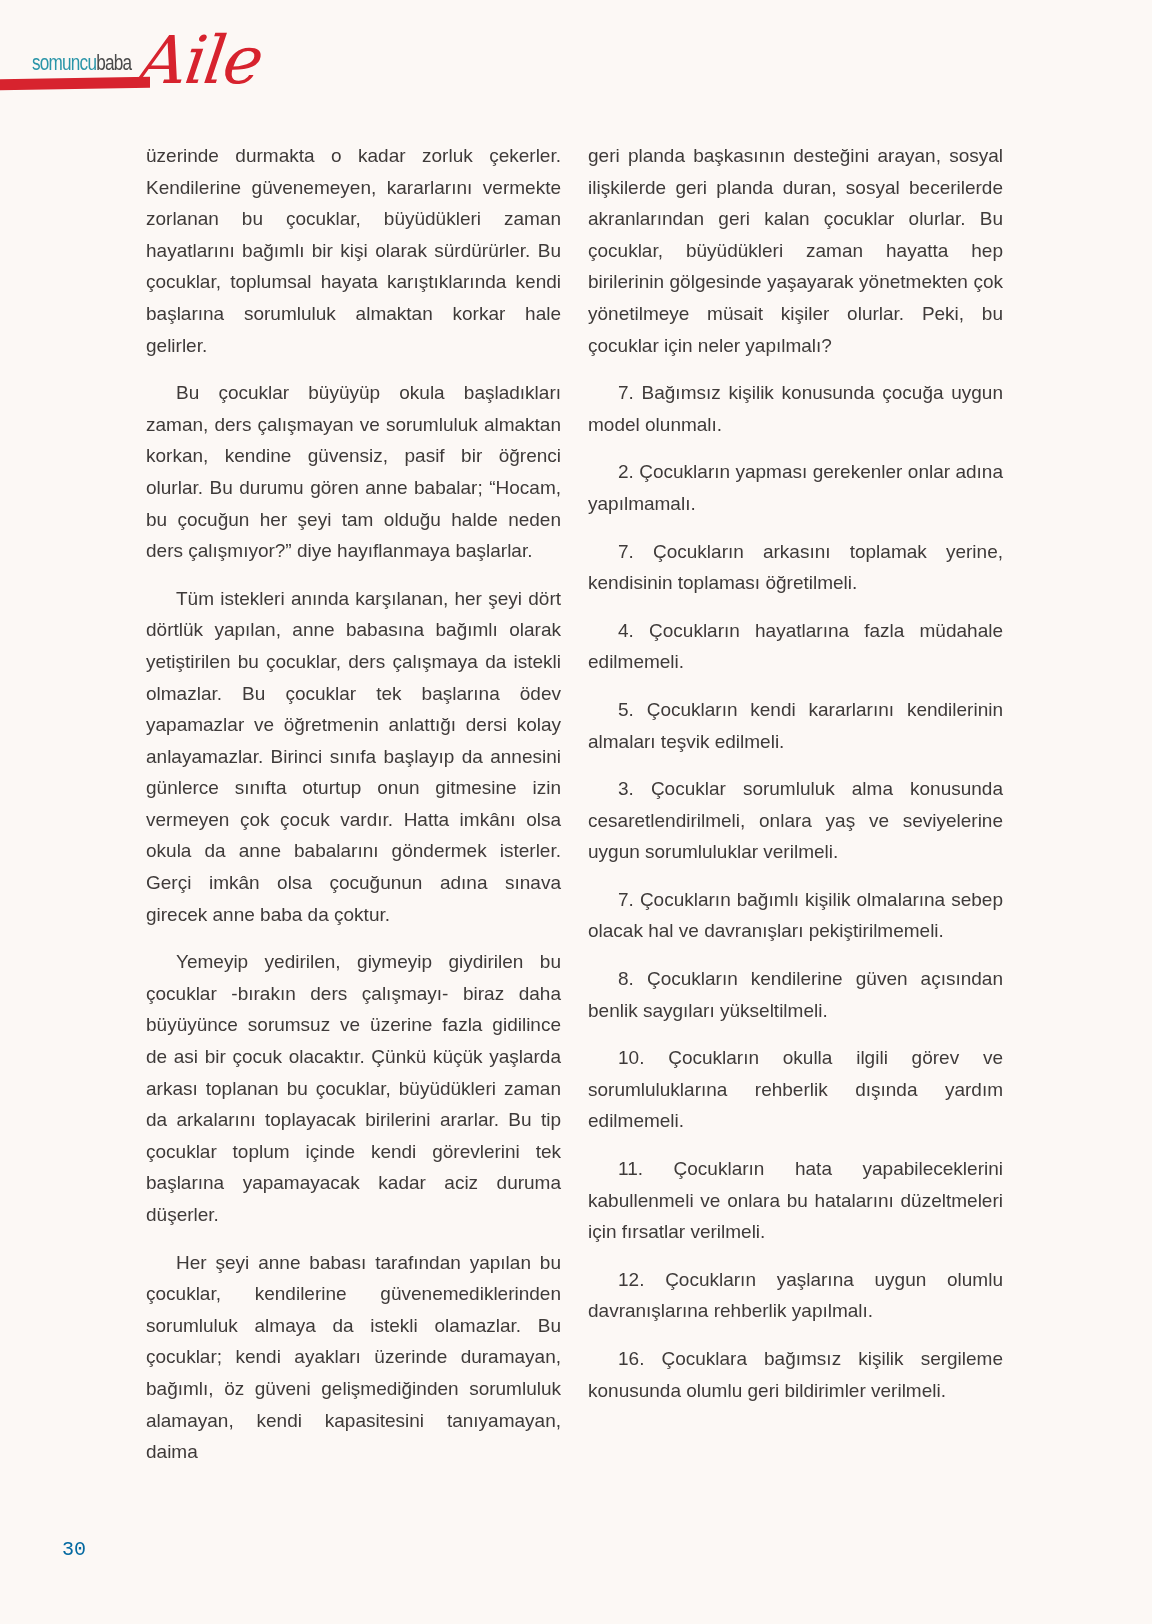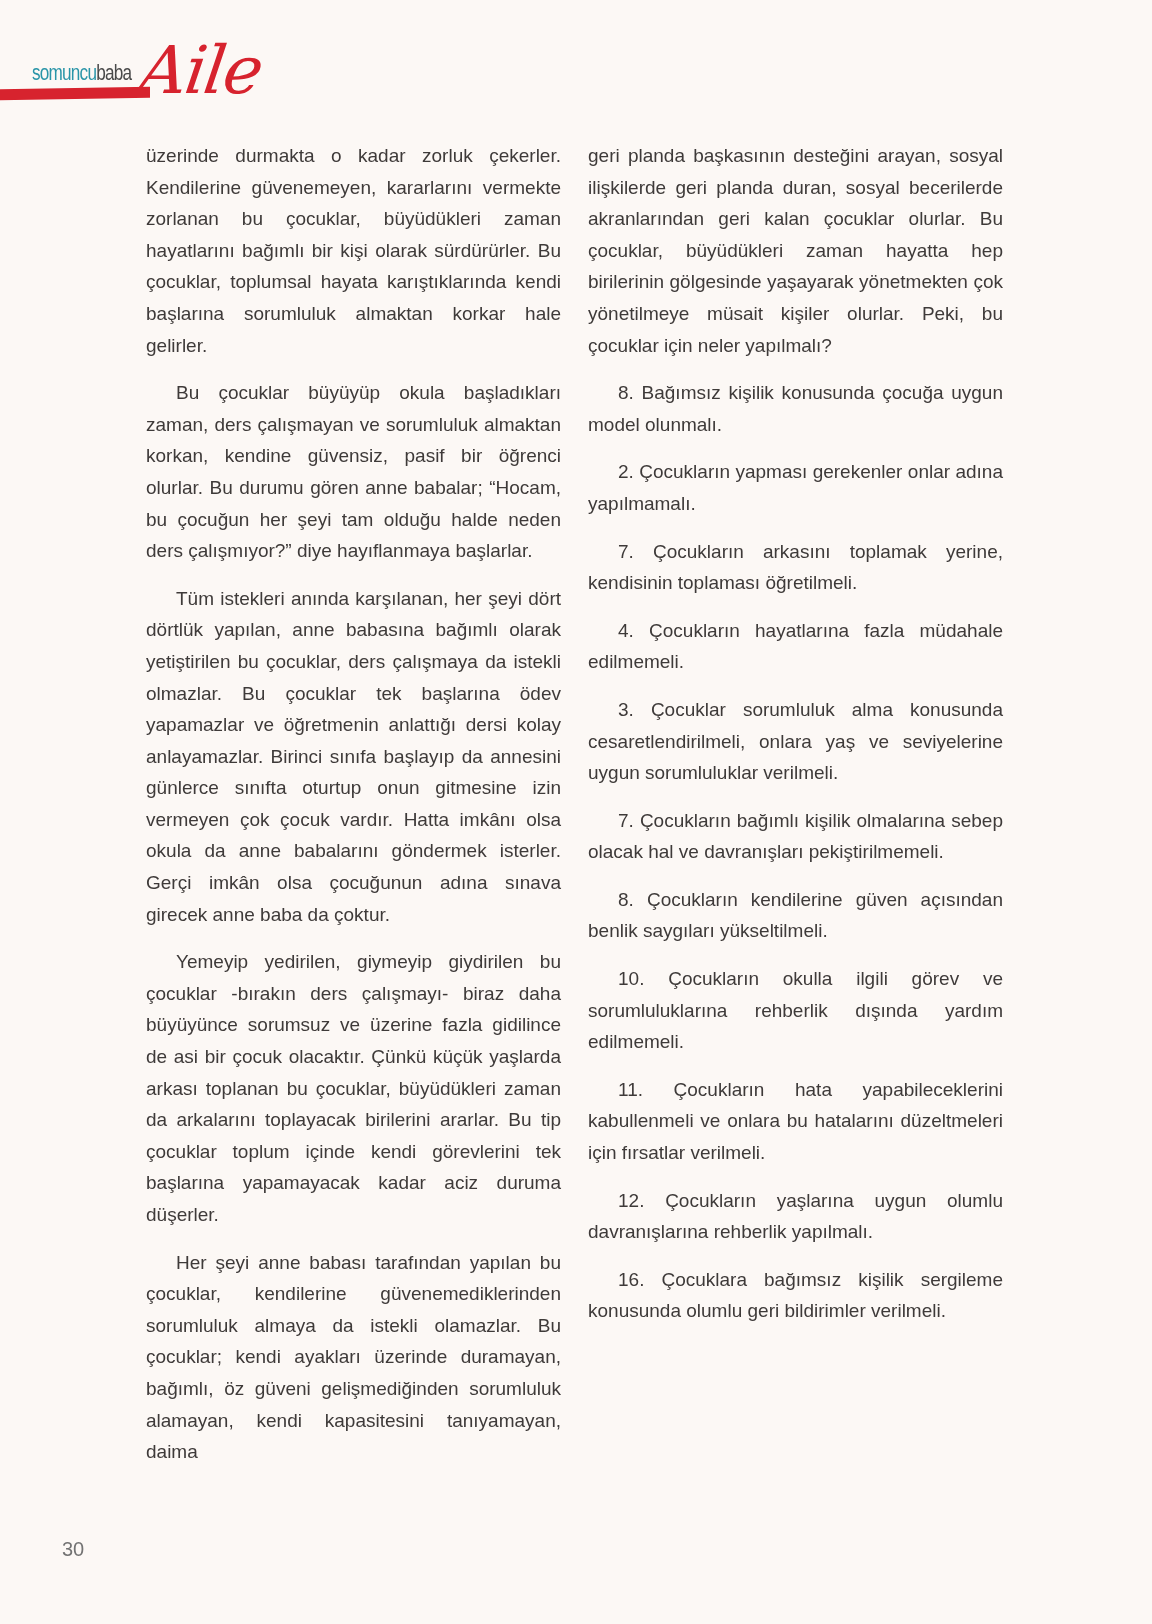--- a/index.html
+++ b/index.html
@@ -4,21 +4,21 @@
 <style>
   html, body { margin: 0; padding: 0; }
   body {
     width: 1152px; height: 1624px;
     background: #fcf8f5;
     position: relative;
     overflow: hidden;
     font-family: "Liberation Sans", "DejaVu Sans", sans-serif;
     color: #3e3a39;
   }
-  .header { position: absolute; left: 0; top: 30px; width: 260px; height: 80px; text-align: center; }
+  .header { position: absolute; left: 0; top: 20px; width: 260px; height: 80px; text-align: center; }
   .header .bar {
     position: absolute; left: 0; top: 58px; width: 150px; height: 11px;
     background: #d7232e; transform: skewY(-1deg);
   }
   .header .brand {
     position: absolute; left: 32px; top: 30px;
     font-family: "Liberation Sans", sans-serif; font-size: 22px; letter-spacing: -1px;
     transform: scaleX(0.78); transform-origin: left center;
   }
   .header .brand .somuncu { color: #2a95a8; }
@@ -33,21 +33,21 @@
     position: absolute; top: 140px; width: 415px;
     font-size: 19px; line-height: 31.6px;
     text-align: justify; font-weight: 300;
   }
   .col.left { left: 146px; }
   .col.right { left: 588px; width: 415px; }
   .col p { margin: 0 0 16px 0; hyphens: auto; }
   .col p.indent { text-indent: 30px; }
   .page-number {
     position: absolute; left: 62px; top: 1538px;
-    font-size: 20px; color: #737373;
+    font-size: 20px; color: #0369a1; font-family: Liberation Mono, monospace;
   }
 </style>
 </head>
 <body>
 
 <div class="header">
   <div class="bar"></div>
   <div class="brand">
     <span class="somuncu">somuncu</span><span class="baba">baba</span>
   </div>
@@ -57,24 +57,25 @@
 <div class="col left">
   <p>üzerinde durmakta o kadar zorluk çekerler. Kendilerine güvenemeyen, kararlarını vermekte zorlanan bu çocuklar, büyüdükleri zaman hayatlarını bağımlı bir kişi olarak sürdürürler. Bu çocuklar, toplumsal hayata karıştıklarında kendi başlarına sorumluluk almaktan korkar hale gelirler.</p>
   <p class="indent">Bu çocuklar büyüyüp okula başladıkları zaman, ders çalışmayan ve sorumluluk almaktan korkan, kendine güvensiz, pasif bir öğrenci olurlar. Bu durumu gören anne babalar; “Hocam, bu çocuğun her şeyi tam olduğu halde neden ders çalışmıyor?” diye hayıflanmaya başlarlar.</p>
   <p class="indent">Tüm istekleri anında karşılanan, her şeyi dört dörtlük yapılan, anne babasına bağımlı olarak yetiştirilen bu çocuklar, ders çalışmaya da istekli olmazlar. Bu çocuklar tek başlarına ödev yapamazlar ve öğretmenin anlattığı dersi kolay anlayamazlar. Birinci sınıfa başlayıp da annesini günlerce sınıfta oturtup onun gitmesine izin vermeyen çok çocuk vardır. Hatta imkânı olsa okula da anne babalarını göndermek isterler. Gerçi imkân olsa çocuğunun adına sınava girecek anne baba da çoktur.</p>
   <p class="indent">Yemeyip yedirilen, giymeyip giydirilen bu çocuklar -bırakın ders çalışmayı- biraz daha büyüyünce sorumsuz ve üzerine fazla gidilince de asi bir çocuk olacaktır. Çünkü küçük yaşlarda arkası toplanan bu çocuklar, büyüdükleri zaman da arkalarını toplayacak birilerini ararlar. Bu tip çocuklar toplum içinde kendi görevlerini tek başlarına yapamayacak kadar aciz duruma düşerler.</p>
   <p class="indent">Her şeyi anne babası tarafından yapılan bu çocuklar, kendilerine güvenemediklerinden sorumluluk almaya da istekli olamazlar. Bu çocuklar; kendi ayakları üzerinde duramayan, bağımlı, öz güveni gelişmediğinden sorumluluk alamayan, kendi kapasitesini tanıyamayan, daima</p>
 </div>
 
 <div class="col right">
   <p>geri planda başkasının desteğini arayan, sosyal ilişkilerde geri planda duran, sosyal becerilerde akranlarından geri kalan çocuklar olurlar. Bu çocuklar, büyüdükleri zaman hayatta hep birilerinin gölgesinde yaşayarak yönetmekten çok yönetilmeye müsait kişiler olurlar. Peki, bu çocuklar için neler yapılmalı?</p>
-  <p class="indent">8. Bağımsız kişilik konusunda çocuğa uygun model olunmalı.</p>
+  <p class="indent">7. Bağımsız kişilik konusunda çocuğa uygun model olunmalı.</p>
   <p class="indent">2. Çocukların yapması gerekenler onlar adına yapılmamalı.</p>
   <p class="indent">7. Çocukların arkasını toplamak yerine, kendisinin toplaması öğretilmeli.</p>
   <p class="indent">4. Çocukların hayatlarına fazla müdahale edilmemeli.</p>
+  <p class="indent">5. Çocukların kendi kararlarını kendilerinin almaları teşvik edilmeli.</p>
   <p class="indent">3. Çocuklar sorumluluk alma konusunda cesaretlendirilmeli, onlara yaş ve seviyelerine uygun sorumluluklar verilmeli.</p>
   <p class="indent">7. Çocukların bağımlı kişilik olmalarına sebep olacak hal ve davranışları pekiştirilmemeli.</p>
   <p class="indent">8. Çocukların kendilerine güven açısından benlik saygıları yükseltilmeli.</p>
   <p class="indent">10. Çocukların okulla ilgili görev ve sorumluluklarına rehberlik dışında yardım edilmemeli.</p>
   <p class="indent">11. Çocukların hata yapabileceklerini kabullenmeli ve onlara bu hatalarını düzeltmeleri için fırsatlar verilmeli.</p>
   <p class="indent">12. Çocukların yaşlarına uygun olumlu davranışlarına rehberlik yapılmalı.</p>
   <p class="indent">16. Çocuklara bağımsız kişilik sergileme konusunda olumlu geri bildirimler verilmeli.</p>
 </div>
 
 <div class="page-number">30</div>

